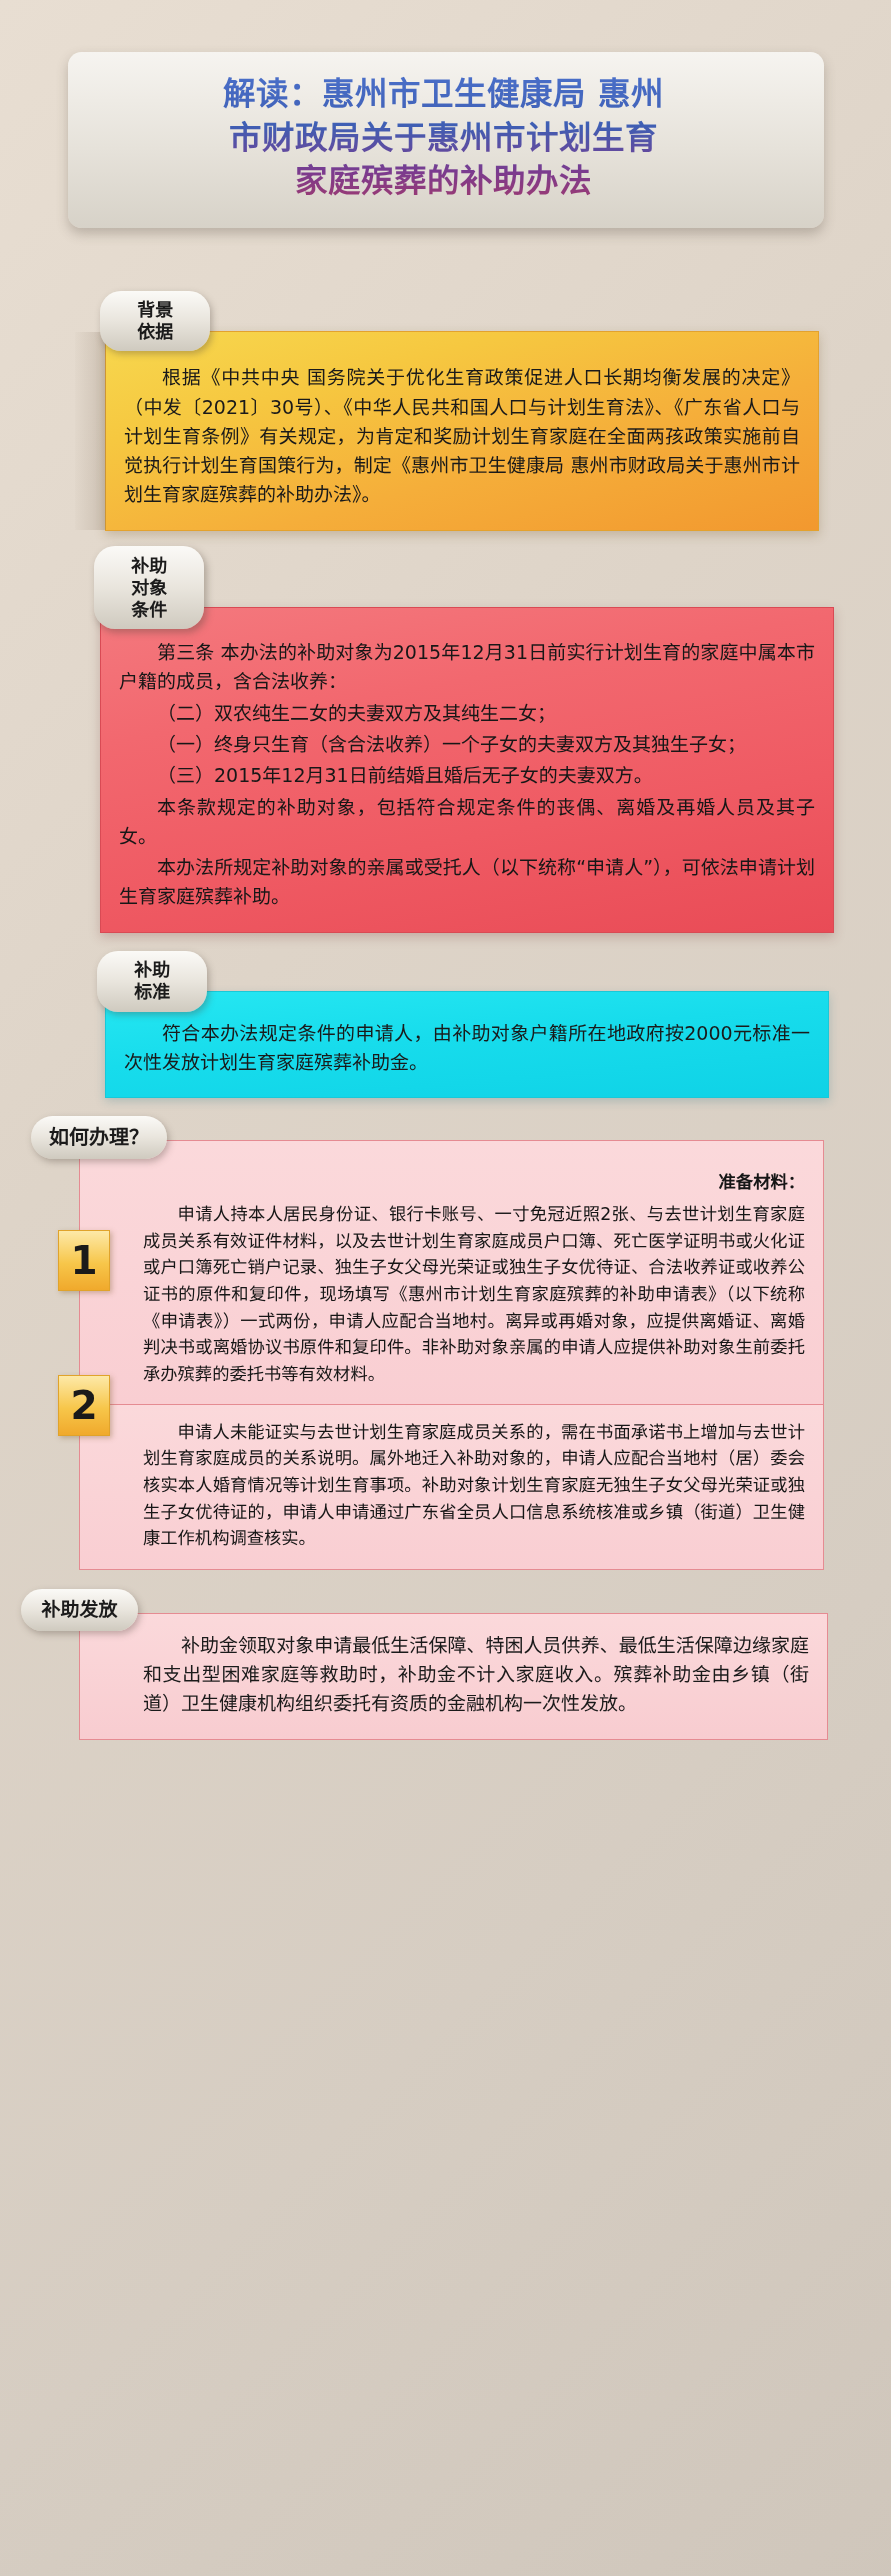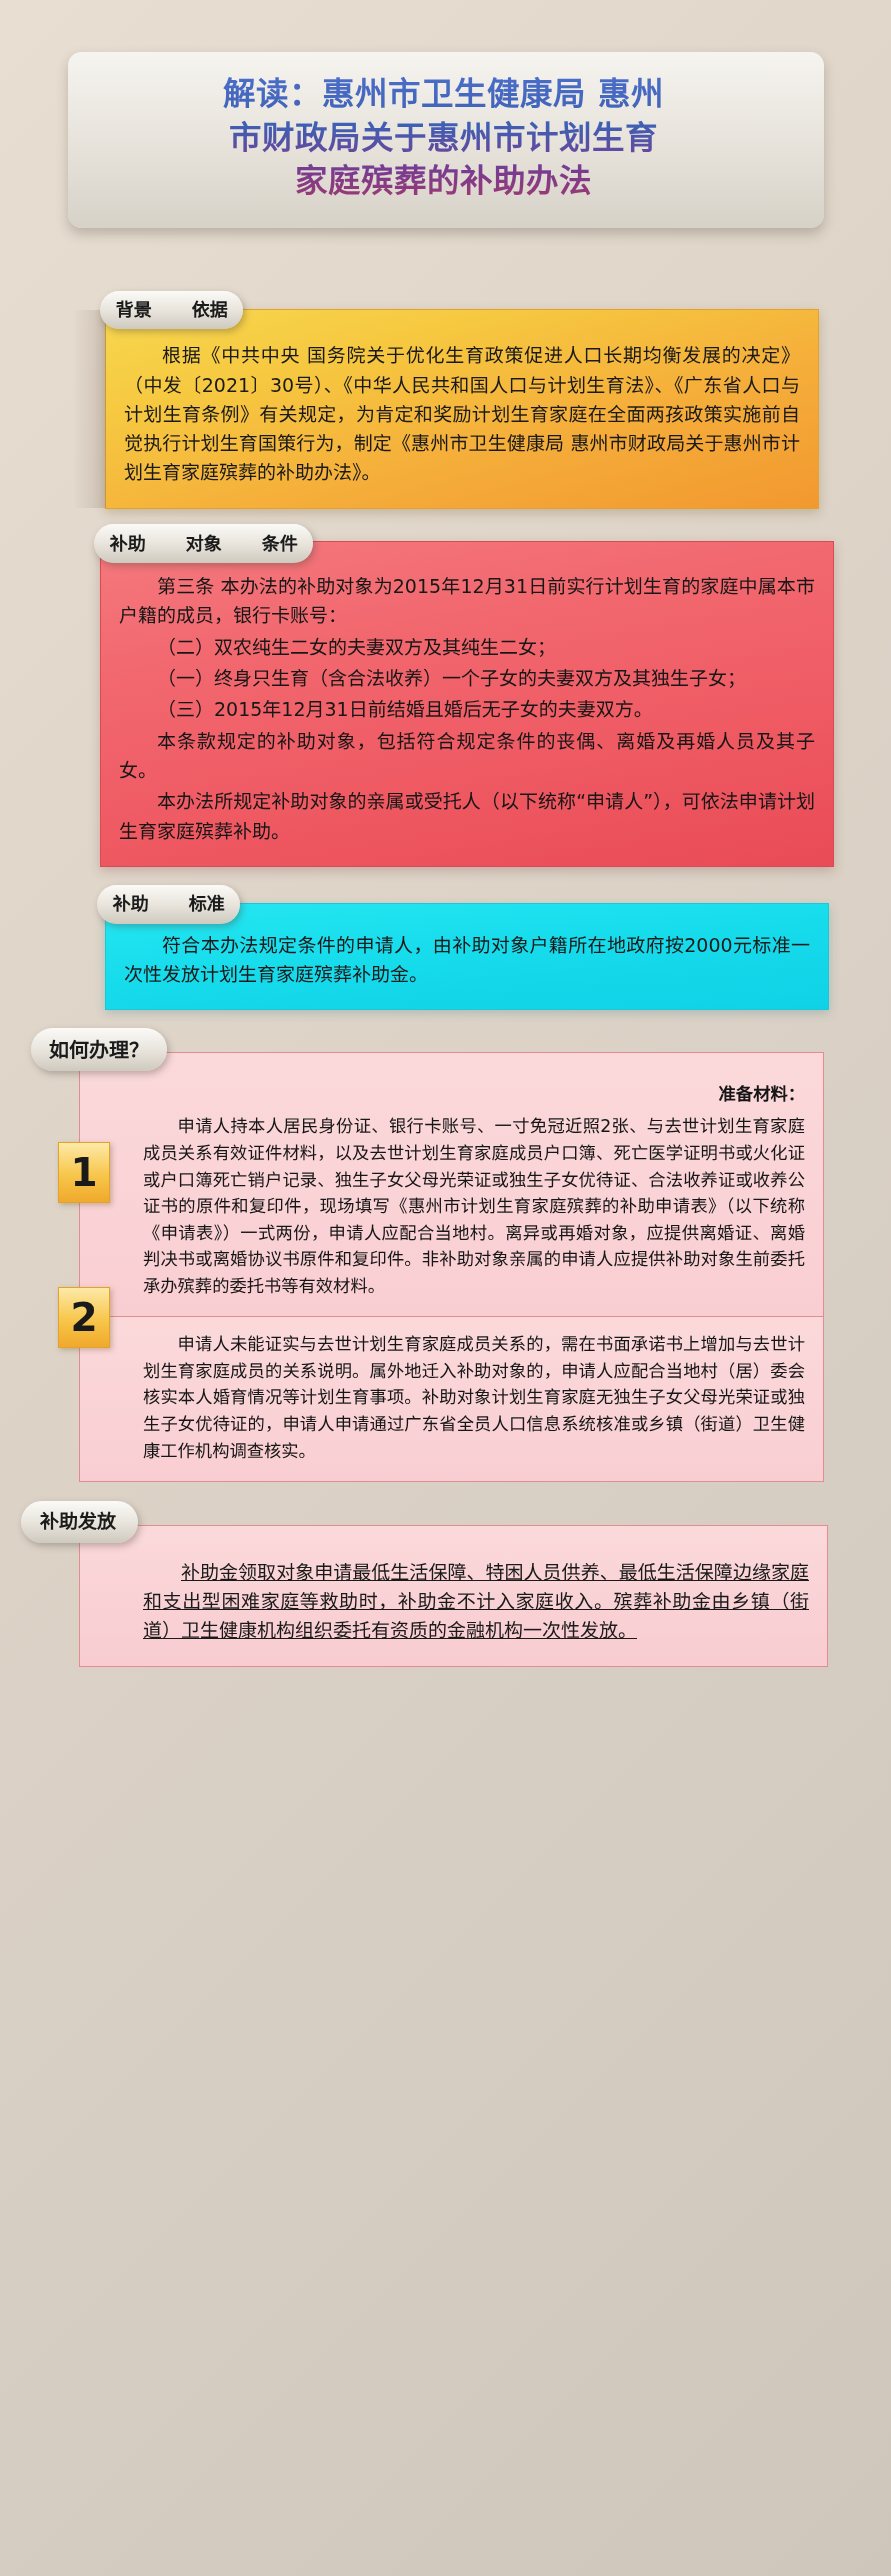--- a/index.html
+++ b/index.html
@@ -49,34 +49,33 @@
   
   .section {
     position: relative;
     margin: 0 auto;
   }
 
   .tab {
     position: relative;
     z-index: 5;
     display: inline-flex;
-    flex-direction: row;
+    flex-direction: column;
     align-items: center;
     justify-content: space-between;
     background: linear-gradient(180deg, #fbfaf7 0%, #e9e5dd 50%, #cfcabf 100%);
     border-radius: 21px;
     box-shadow: 2.1px 3.1px 7.3px rgba(80,70,60,0.35);
     color: #1b1b1b;
     font-weight: bold;
     font-size: 18px;
     line-height: 1.22;
     text-align: center;
     padding: 8.4px 15.7px;
     min-width: 79px;
-    gap: 40px;
   }
   .tab span { display: block; white-space: nowrap; }
 
   .body-box {
     position: relative;
     box-sizing: border-box;
     font-size: 19px;
     line-height: 1.54;
     color: #1a1a1a;
     padding: 15.7px 18px 18px 18px;
@@ -174,23 +173,22 @@
   #sec-issue .tab {
     margin-left: 21px;
     font-size: 19px;
     border-radius: 23px;
     padding: 9.4px 19px;
   }
   #sec-issue-box {
     margin: -18px 64px 0 79px;
     background: linear-gradient(180deg, #fbd9db 0%, #f8ccd0 100%);
     border: 1.6px solid #e58b92;
-    padding-top: 32px;
+    padding-top: 17px;
     padding-left: 63px;
-    text-decoration: underline;
   }
 
   .bottom-space { height: 79px; }
 </style>
 </head>
 <body>
 
 <div class="page">
 
   <div class="title-wrap">
@@ -212,21 +210,21 @@
     </div>
   </div>
 
   <div class="section" id="sec-target">
     <div class="tab">
       <span>补助</span>
       <span>对象</span>
       <span>条件</span>
     </div>
     <div class="body-box" id="sec-target-box">
-      <p>第三条 本办法的补助对象为2015年12月31日前实行计划生育的家庭中属本市户籍的成员，银行卡账号：</p>
+      <p>第三条 本办法的补助对象为2015年12月31日前实行计划生育的家庭中属本市户籍的成员，含合法收养：</p>
       <p>（二）双农纯生二女的夫妻双方及其纯生二女；</p>
       <p>（一）终身只生育（含合法收养）一个子女的夫妻双方及其独生子女；</p>
       <p>（三）2015年12月31日前结婚且婚后无子女的夫妻双方。</p>
       <p>本条款规定的补助对象，包括符合规定条件的丧偶、离婚及再婚人员及其子女。</p>
       <p>本办法所规定补助对象的亲属或受托人（以下统称“申请人”），可依法申请计划生育家庭殡葬补助。</p>
     </div>
   </div>
 
   <div class="section" id="sec-standard">
     <div class="tab">

